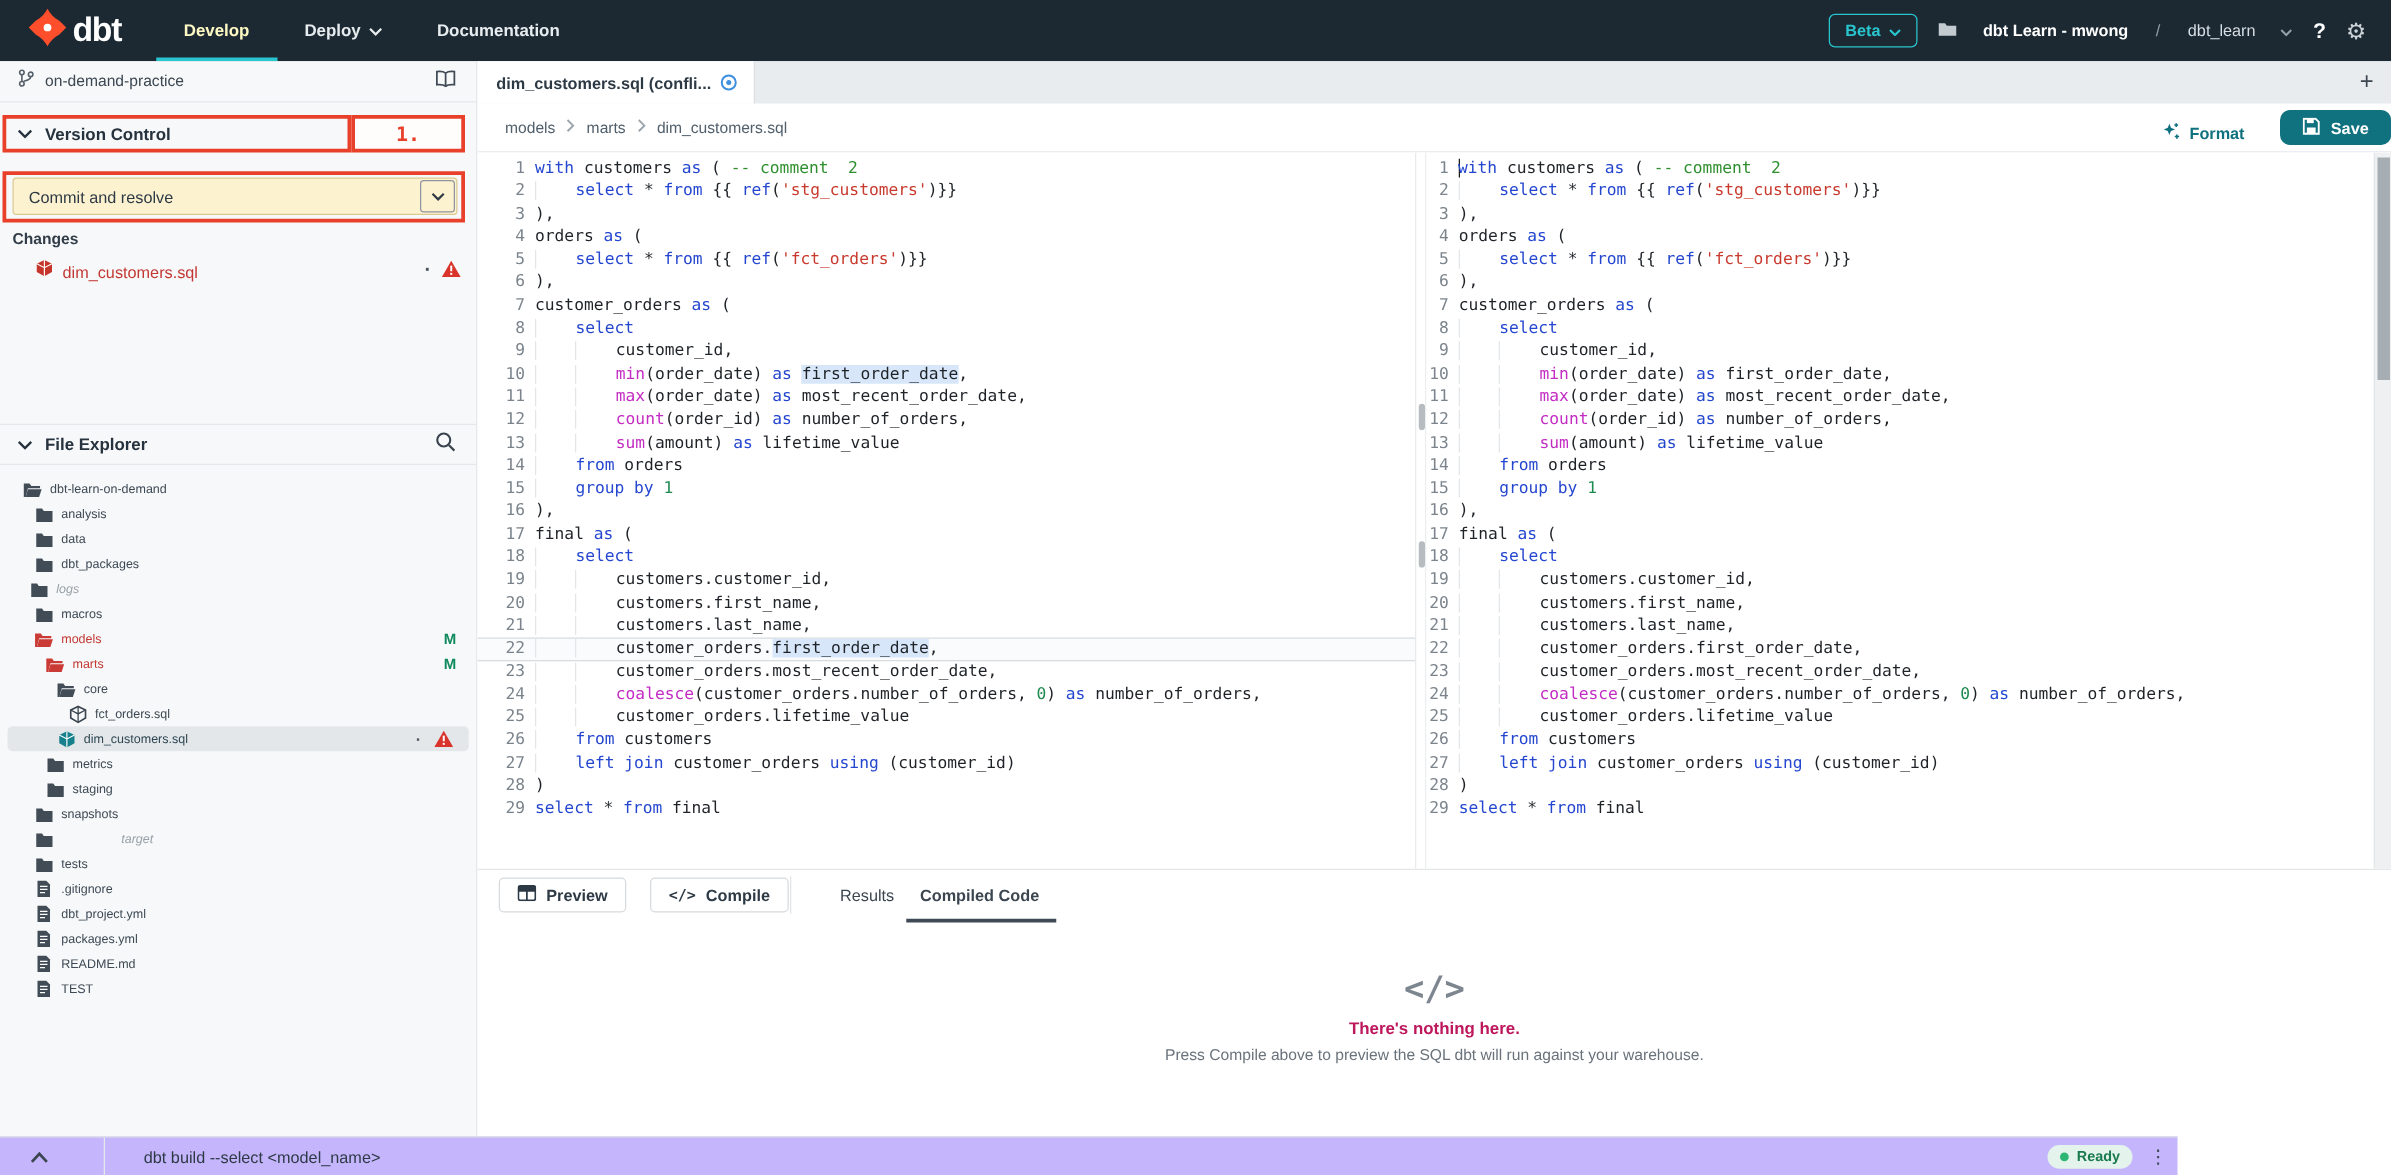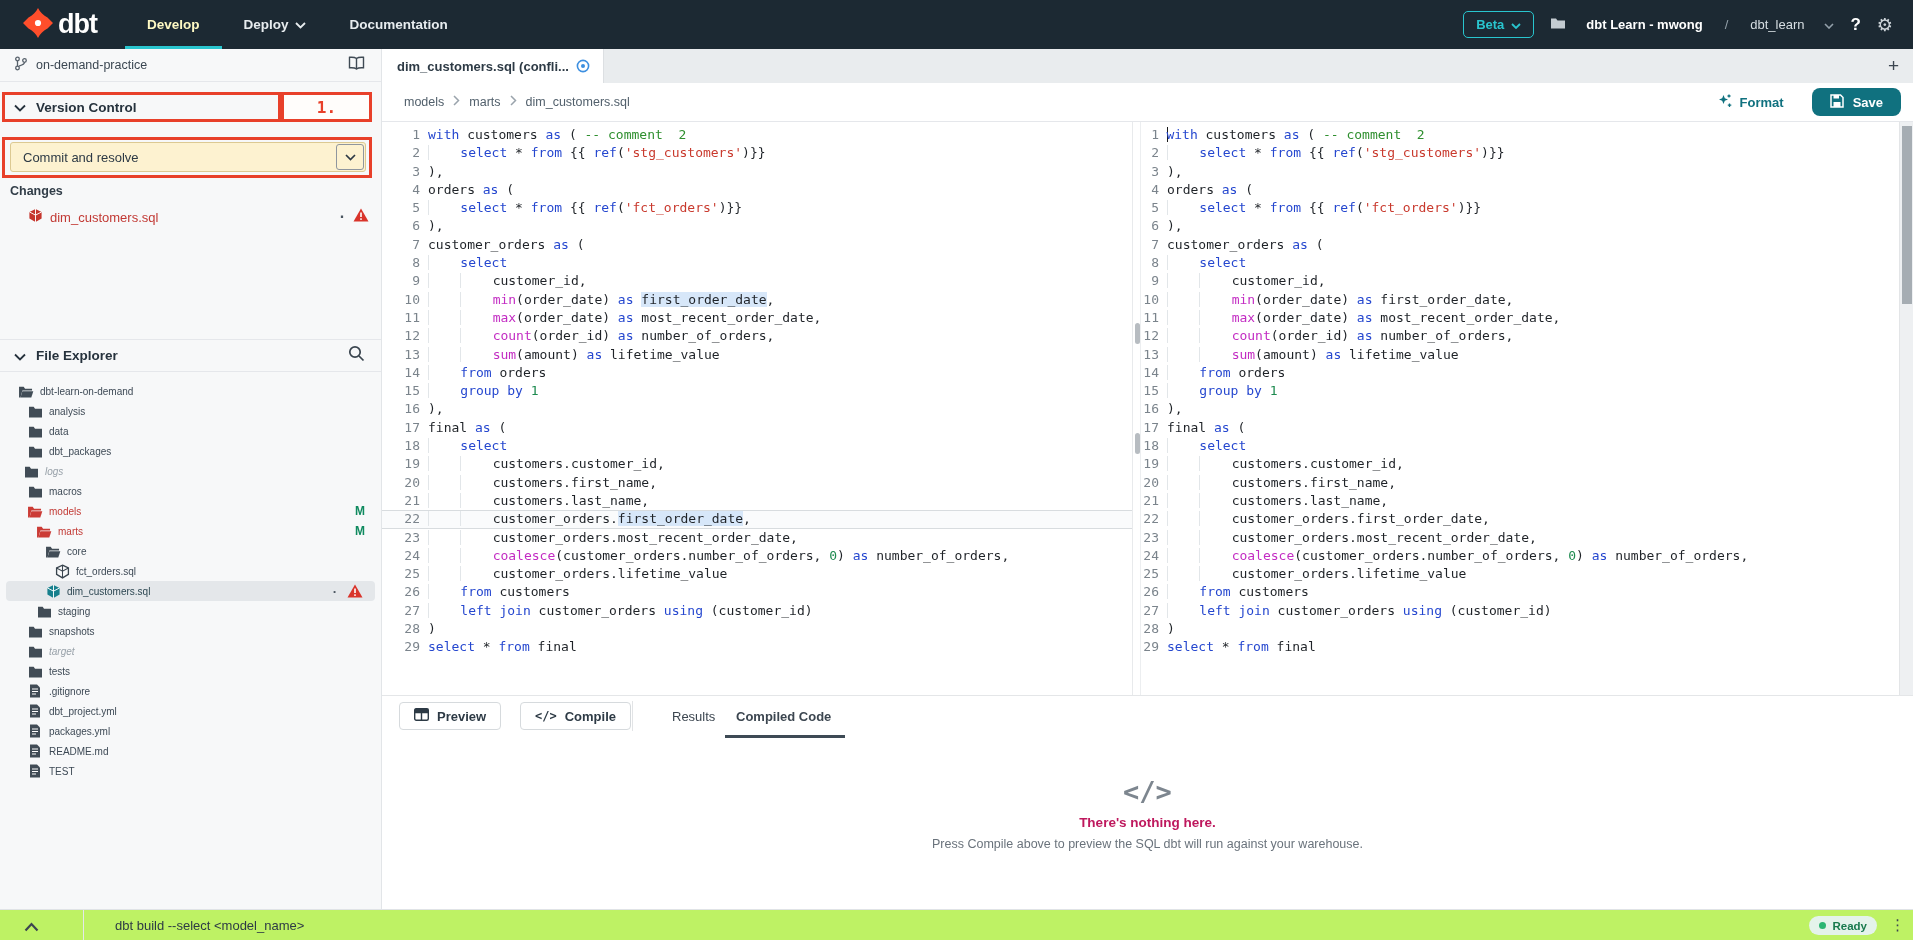--- a/index.html
+++ b/index.html
@@ -82,21 +82,21 @@
     border-right:1px solid #dcdfe2; display:flex; align-items:center; cursor:pointer; }
   #active-tab .tab-title { margin-left:15px; font-size:13px; font-weight:700; color:#2d3a45; white-space:nowrap; }
   #active-tab .mod-icon { margin-left:7px; display:flex; }
   #tab-add { position:absolute; right:14px; top:7px; font-size:19px; color:#3c4650; cursor:pointer; line-height:1; }
 
   
   #crumbbar { position:absolute; left:382px; top:83px; width:1531px; height:39px; background:#fff;
     border-bottom:1px solid #e5e7eb; display:flex; align-items:center; }
   #crumbs { margin-left:22px; display:flex; align-items:center; gap:9px; font-size:12.5px; color:#52606c; }
   #crumbs .sep { color:#9aa4ac; }
-  #crumb-actions { margin-left:auto; display:flex; align-items:center; margin-right:12px; }
+  #crumb-actions { margin-left:auto; display:flex; align-items:flex-end; }
   #format-btn { display:flex; align-items:center; gap:7px; color:#10717f; font-size:13px; font-weight:600;
     cursor:pointer; margin-right:28px; }
   #save-btn { background:#10717f; color:#fff; border-radius:8px; height:28px; padding:0 18px;
     display:flex; align-items:center; gap:9px; font-size:13px; font-weight:700; cursor:pointer; }
 
   
   #editors { position:absolute; left:382px; top:122px; width:1531px; height:573px; background:#fff; overflow:hidden; }
   .pane { position:absolute; top:0; height:573px; display:flex; padding-top:4px; }
   #left-pane { left:0; width:750px; }
   #right-pane { left:758px; width:741px; border-left:1px solid #eceef0; }
@@ -136,21 +136,21 @@
   .panel-tab { position:absolute; top:13px; font-size:13px; color:#3c4650; cursor:pointer; }
   #tab-results { left:290px; }
   #tab-compiled { left:354px; font-weight:600; }
   #tab-underline { position:absolute; left:343px; top:39px; width:120px; height:3px; background:#3e4a55; }
   #empty-state { position:absolute; left:0; top:80px; width:100%; text-align:center; }
   #empty-icon { font-family:"DejaVu Sans Mono", monospace; font-weight:bold; font-size:27px; color:#7d868f; }
   #empty-title { margin-top:8px; font-size:13.5px; font-weight:700; color:#be185d; }
   #empty-sub { margin-top:7px; font-size:12.5px; color:#6a737c; }
 
   
-  #statusbar { position:absolute; left:0; top:909px; width:1913px; height:31px; background:#bef264;
+  #statusbar { position:absolute; left:0; top:909px; width:1742px; height:31px; background:#c4b5fd;
     border-top:1px solid #e0e3e6; display:flex; align-items:center; }
   #collapse-btn { position:absolute; left:24px; top:8px; cursor:pointer; }
   #statusbar .vdiv { position:absolute; left:83px; top:0; width:1px; height:31px; background:#e5e8ea; }
   #command-text { position:absolute; left:115px; top:8px; font-size:13px; color:#2d3a45; }
   #ready-pill { position:absolute; right:36px; top:6px; height:19px; background:#e4f3eb; border-radius:10px;
     display:flex; align-items:center; gap:6px; padding:0 10px; }
   #ready-pill .rdot2 { width:7px; height:7px; border-radius:50%; background:#2bb673; }
   #ready-pill .rtext { font-size:11.5px; font-weight:600; color:#187a4d; }
   #kebab { position:absolute; right:8px; top:6px; font-size:15px; color:#3c4650; letter-spacing:0; cursor:pointer; }
 </style>
@@ -364,31 +364,39 @@
                 <rect x="7.2" y="10.3" width="1.6" height="1.6" fill="#fff"></rect>
               </svg>
             </span>
           </div>
           <div class="fe-row" style="padding-left: 36px;">
             <span class="ficon">
               <svg width="15" height="13" viewBox="0 0 16 14">
                 <path d="M1 2h5l1.5 2H15v9.5H1z" fill="#414c56"></path>
               </svg>
             </span>
+            <span class="flabel">metrics</span>
+          </div>
+          <div class="fe-row" style="padding-left: 36px;">
+            <span class="ficon">
+              <svg width="15" height="13" viewBox="0 0 16 14">
+                <path d="M1 2h5l1.5 2H15v9.5H1z" fill="#414c56"></path>
+              </svg>
+            </span>
             <span class="flabel">staging</span>
           </div>
           <div class="fe-row" style="padding-left: 27px;">
             <span class="ficon">
               <svg width="15" height="13" viewBox="0 0 16 14">
                 <path d="M1 2h5l1.5 2H15v9.5H1z" fill="#414c56"></path>
               </svg>
             </span>
             <span class="flabel">snapshots</span>
           </div>
-          <div class="fe-row" style="padding-left: 27px;">
+          <div class="fe-row" style="padding-left: 27px; gap: 48px;">
             <span class="ficon">
               <svg width="15" height="13" viewBox="0 0 16 14">
                 <path d="M1 2h5l1.5 2H15v9.5H1z" fill="#414c56"></path>
               </svg>
             </span>
             <span class="flabel italic">target</span>
           </div>
           <div class="fe-row" style="padding-left: 27px;">
             <span class="ficon">
               <svg width="15" height="13" viewBox="0 0 16 14">

